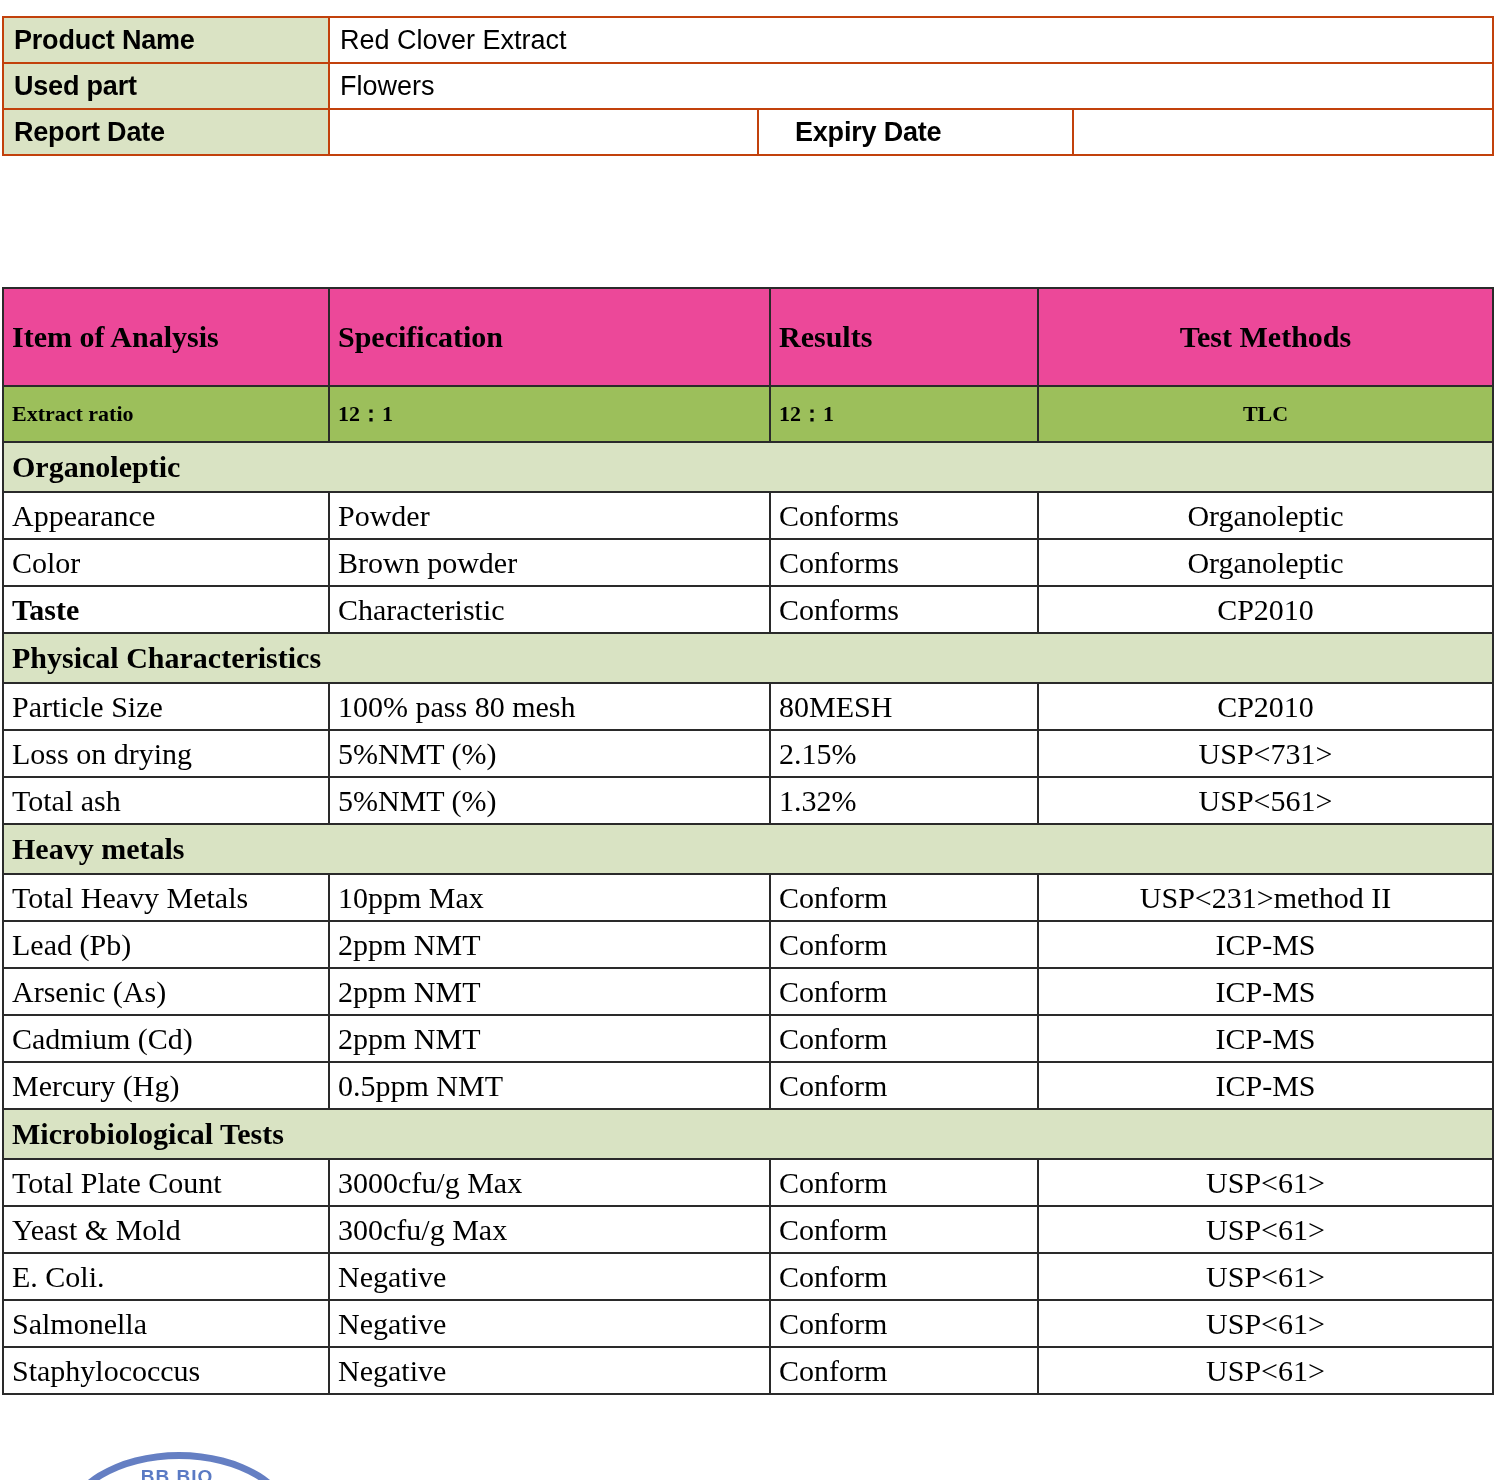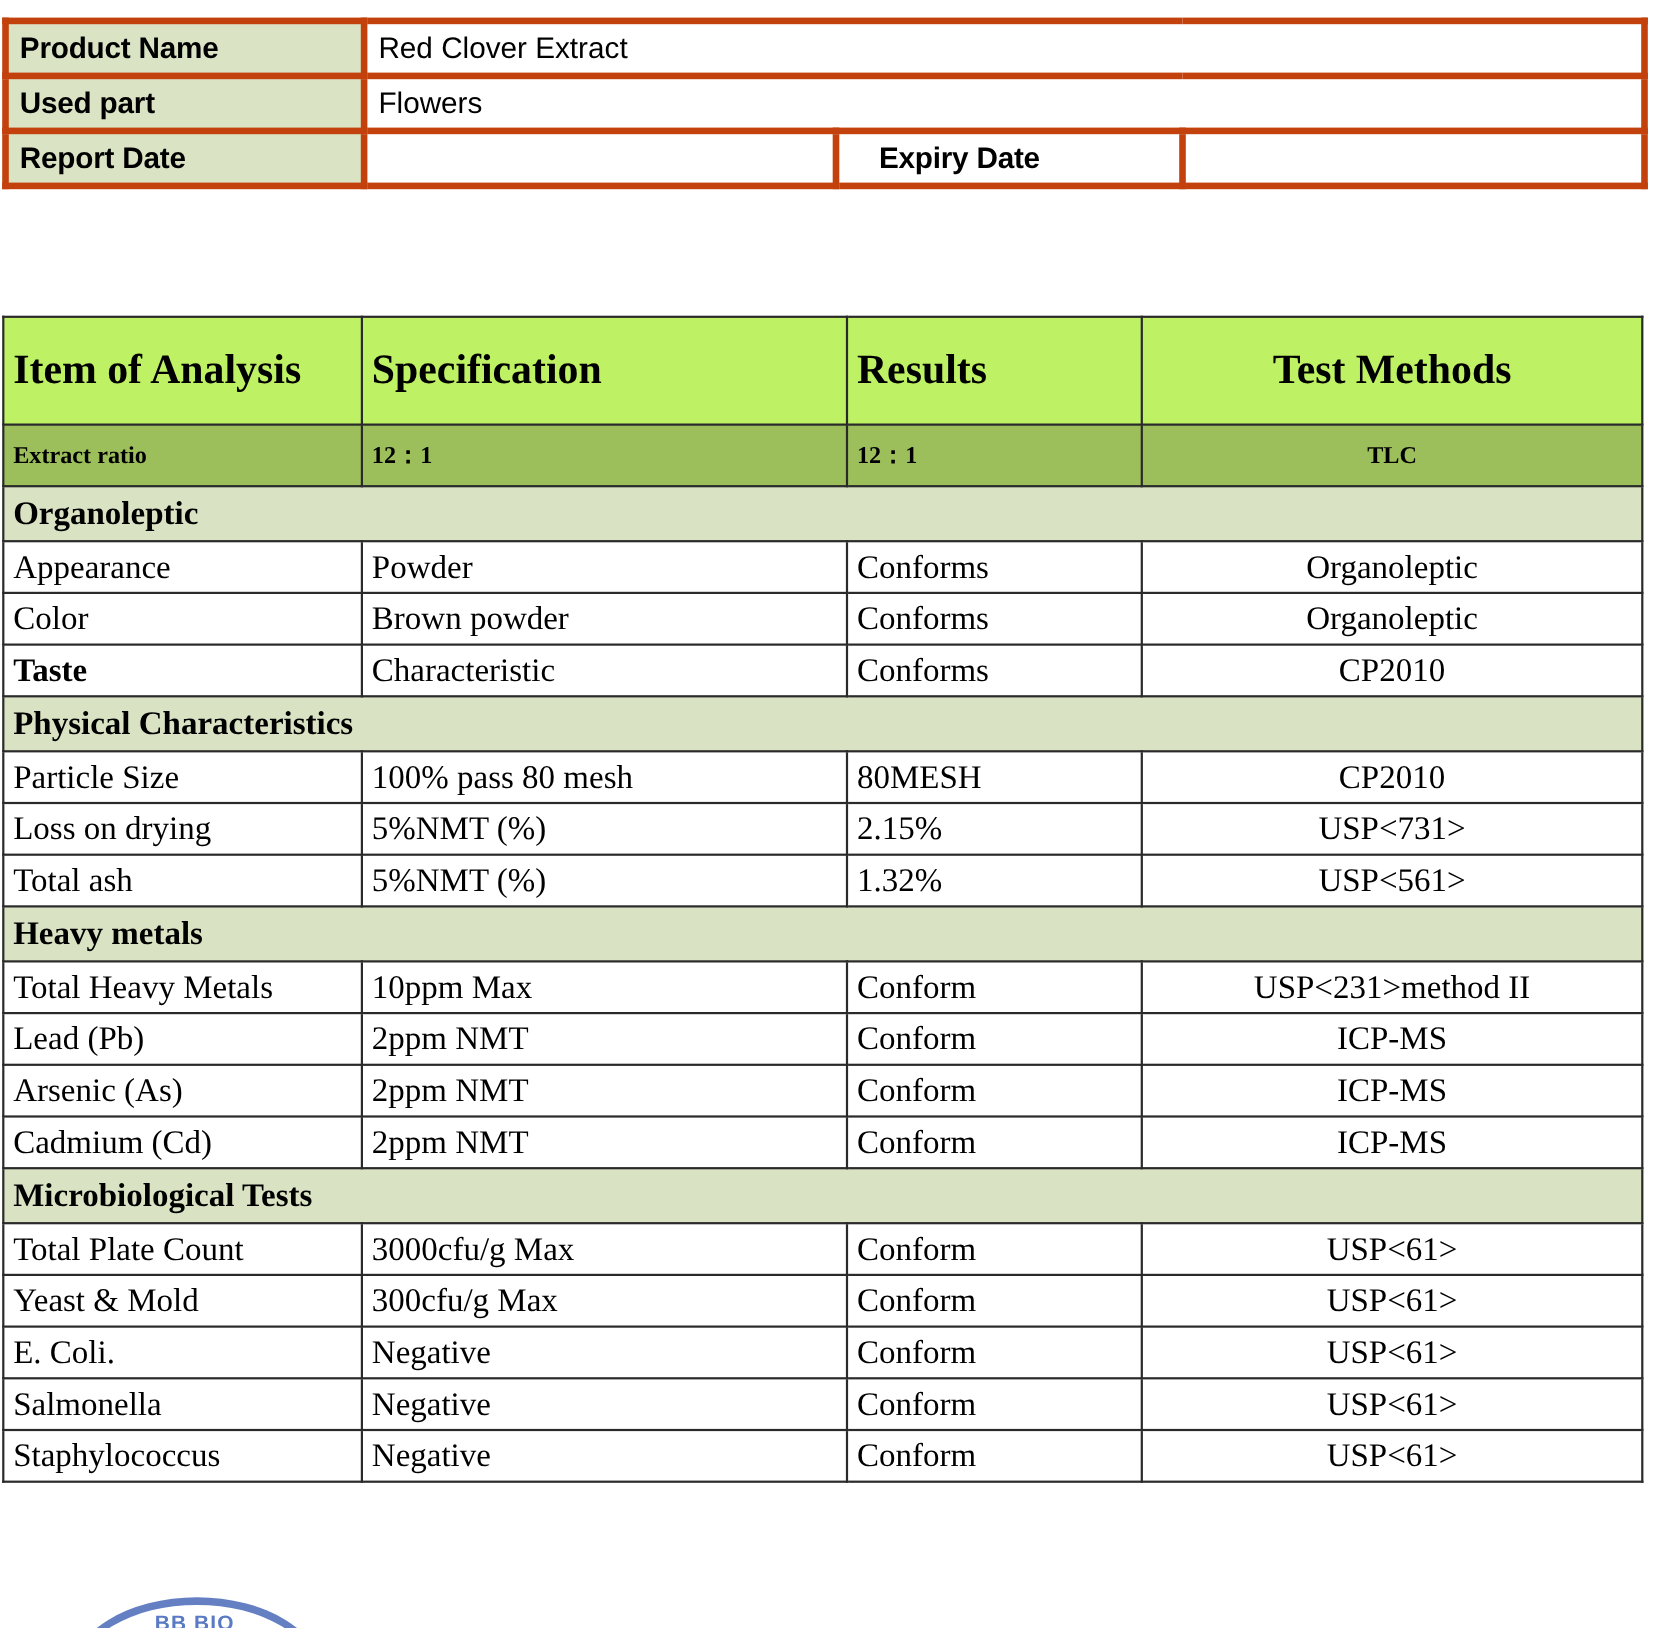--- a/index.html
+++ b/index.html
@@ -19,21 +19,21 @@
   .info-table {
     position: absolute;
     left: 2px;
     top: 16px;
     width: 1490px;
     border-collapse: collapse;
     table-layout: fixed;
     font-family: "Liberation Sans", "DejaVu Sans", sans-serif;
   }
   .info-table td {
-    border: 6px solid #c2410c;
+    border: 2px solid #c2410c;
     height: 44px;
     padding: 0 10px;
     font-size: 27px;
     color: #000000;
     vertical-align: middle;
     background: #ffffff;
     line-height: 1.05;
   }
   .info-table td.label {
     background: #dae3c4;
@@ -58,23 +58,23 @@
     border: 2px solid #2a2a2a;
     font-size: 30px;
     color: #000000;
     vertical-align: middle;
     background: #ffffff;
     padding: 0 8px;
     height: 45px;
     line-height: 1.05;
   }
   .analysis-table tr.head-row td {
-    background: #bef264;
-    font-weight: bold;
-    font-size: 38px;
+    background: #ec4899;
+    font-weight: bold;
+    font-size: 30px;
     height: 96px;
   }
   .analysis-table tr.ratio-row td {
     background: #9cbf5b;
     font-weight: bold;
     font-size: 22px;
     height: 54px;
   }
   .analysis-table tr.section-row td {
     background: #d9e3c3;
@@ -237,20 +237,26 @@
         <td>2ppm NMT</td>
         <td>Conform</td>
         <td class="c-method">ICP-MS</td>
       </tr>
       <tr>
         <td>Cadmium (Cd)</td>
         <td>2ppm NMT</td>
         <td>Conform</td>
         <td class="c-method">ICP-MS</td>
       </tr>
+      <tr>
+        <td>Mercury (Hg)</td>
+        <td>0.5ppm NMT</td>
+        <td>Conform</td>
+        <td class="c-method">ICP-MS</td>
+      </tr>
       <tr class="section-row">
         <td colspan="4">Microbiological Tests</td>
       </tr>
       <tr>
         <td>Total Plate Count</td>
         <td>3000cfu/g Max</td>
         <td>Conform</td>
         <td class="c-method">USP&lt;61&gt;</td>
       </tr>
       <tr>

